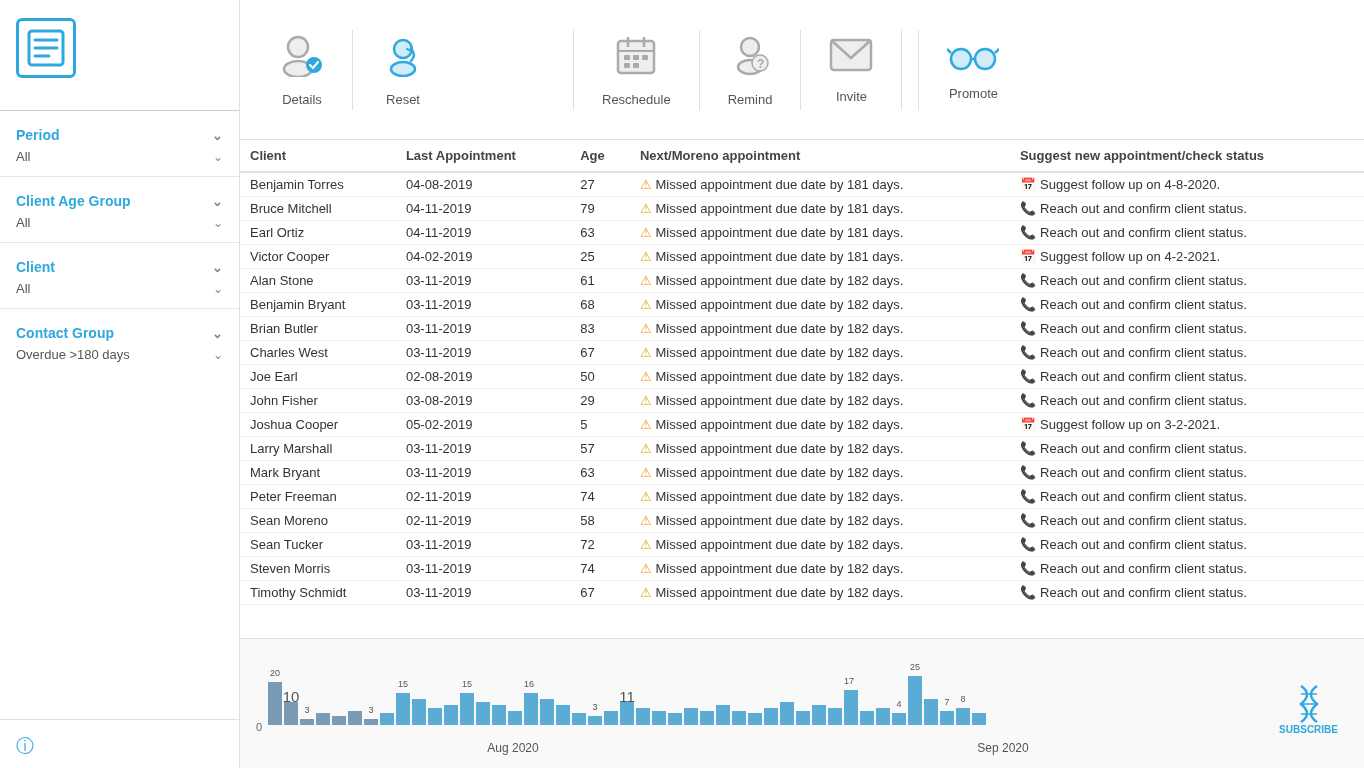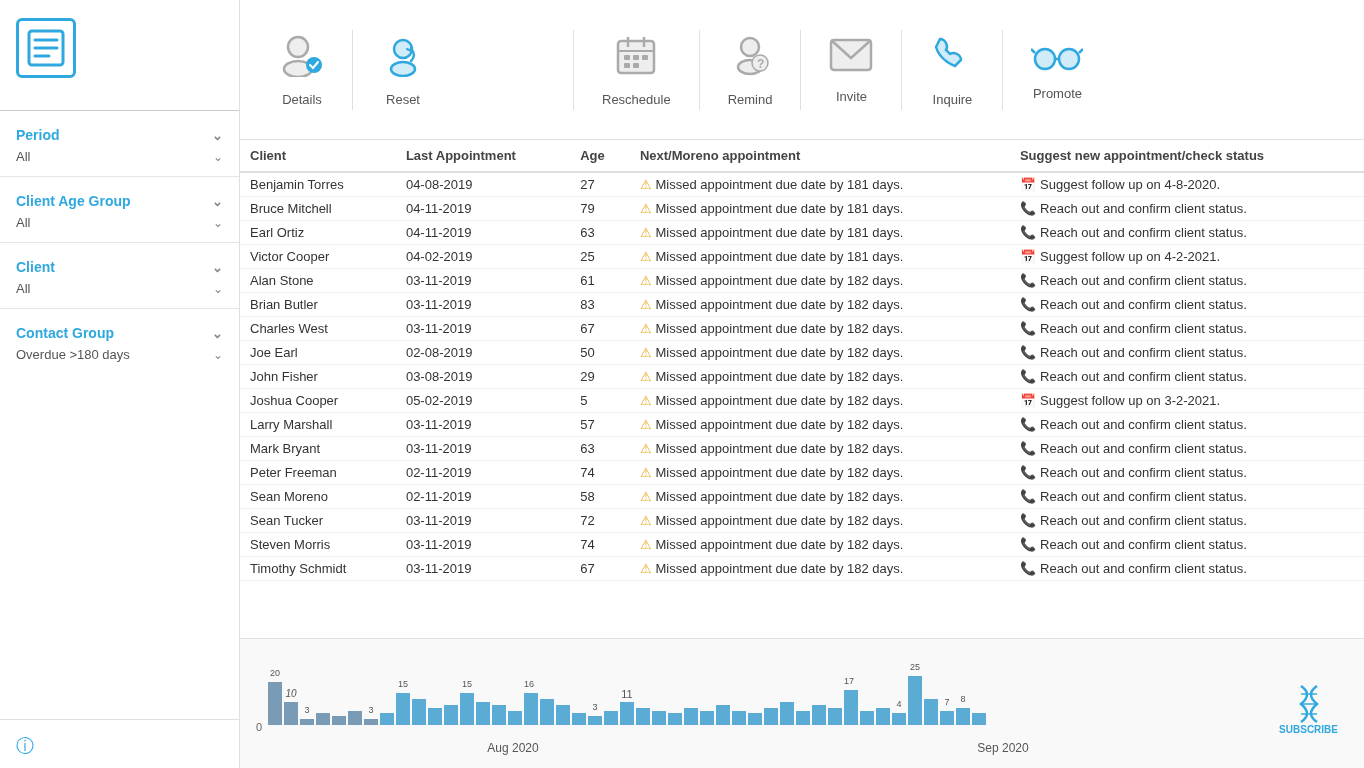--- a/index.html
+++ b/index.html
@@ -332,28 +332,20 @@
         <svg width="44" height="38" viewBox="0 0 44 38" fill="none">
           <rect x="2" y="4" width="40" height="30" rx="3" stroke="#aaa" stroke-width="2.5" fill="#eee"></rect>
           <polyline points="2,4 22,22 42,4" stroke="#aaa" stroke-width="2.5" fill="none"></polyline>
         </svg>
       </div>
       <span class="toolbar-label">Invite</span>
     </div>
 
     <div class="toolbar-divider"></div>
 
-    <div class="toolbar-item">
-      <div class="toolbar-icon">
-        <svg width="44" height="44" viewBox="0 0 44 44" fill="none">
-          <path d="M10 6 C10 6 14 6 16 10 C18 14 16 17 16 17 L20 21 C20 21 23 19 27 21 C31 23 31 27 31 27 L25 33 C25 33 10 28 6 14 Z" stroke="#2fa8e0" stroke-width="2.5" fill="#d0ecf8"></path>
-        </svg>
-      </div>
-      <span class="toolbar-label">Inquire</span>
-    </div>
 
     <div class="toolbar-divider"></div>
 
     <div class="toolbar-item">
       <div class="toolbar-icon">
         <svg width="52" height="28" viewBox="0 0 52 28" fill="none">
           <circle cx="14" cy="16" r="10" stroke="#2fa8e0" stroke-width="2.5" fill="#d0ecf8"></circle>
           <circle cx="38" cy="16" r="10" stroke="#2fa8e0" stroke-width="2.5" fill="#d0ecf8"></circle>
           <line x1="24" y1="16" x2="28" y2="16" stroke="#2fa8e0" stroke-width="2.5"></line>
           <line x1="4" y1="10" x2="0" y2="6" stroke="#2fa8e0" stroke-width="2.5"></line>
@@ -405,20 +397,27 @@
       <td><span style="color:#c0392b;margin-right:4px;">📅</span>Suggest follow up on 4-2-2021.</td>
     </tr>
           <tr>
       <td>Alan Stone</td>
       <td>03-11-2019</td>
       <td>61</td>
       <td><span class="warn-icon">⚠</span>Missed appointment due date by 182 days.</td>
       <td><span style="color:#c0392b;margin-right:4px;">📞</span>Reach out and confirm client status.</td>
     </tr>
           <tr>
+      <td>Benjamin Bryant</td>
+      <td>03-11-2019</td>
+      <td>68</td>
+      <td><span class="warn-icon">⚠</span>Missed appointment due date by 182 days.</td>
+      <td><span style="color:#c0392b;margin-right:4px;">📞</span>Reach out and confirm client status.</td>
+    </tr>
+          <tr>
       <td>Brian Butler</td>
       <td>03-11-2019</td>
       <td>83</td>
       <td><span class="warn-icon">⚠</span>Missed appointment due date by 182 days.</td>
       <td><span style="color:#c0392b;margin-right:4px;">📞</span>Reach out and confirm client status.</td>
     </tr>
           <tr>
       <td>Charles West</td>
       <td>03-11-2019</td>
       <td>67</td>
@@ -501,21 +500,21 @@
 
   <div id="chart-area">
     <div style="position:relative; height:90px;">
       <span style="position:absolute;left:0;bottom:2px;font-size:11px;color:#666;">0</span>
       <div id="chart-container" style="margin-left:12px; height:80px; display:flex; align-items:flex-end; gap:2px; overflow:hidden; position:relative; width:calc(100% - 90px);">
       <div style="display: flex; flex-direction: column; align-items: center; position: relative; flex-shrink: 0;">
             <span style="position: absolute; top: -14px; font-size: 9px; color: rgb(85, 85, 85);">20</span>
             <div style="width: 14px; height: 43.2px; background: rgb(122, 155, 181); cursor: pointer;"></div>
           </div>
           <div style="display: flex; flex-direction: column; align-items: center; position: relative; flex-shrink: 0;">
-            <span style="position: absolute; top: -14px; font-size: 10px; color: rgb(85, 85, 85); font-style: italic;">10</span>
+            <span style="position: absolute; top: -14px; font-size: 15px; color: rgb(85, 85, 85);">10</span>
             <div style="width: 14px; height: 23.04px; background: rgb(122, 155, 181); cursor: pointer;"></div>
           </div>
           <div style="display: flex; flex-direction: column; align-items: center; position: relative; flex-shrink: 0;">
             <span style="position: absolute; top: -14px; font-size: 9px; color: rgb(85, 85, 85);">3</span>
             <div style="width: 14px; height: 5.76px; background: rgb(122, 155, 181); cursor: pointer;"></div>
           </div>
           <div style="display: flex; flex-direction: column; align-items: center; position: relative; flex-shrink: 0;">
             <div style="width: 14px; height: 11.52px; background: rgb(122, 155, 181); cursor: pointer;"></div>
           </div>
           <div style="display: flex; flex-direction: column; align-items: center; position: relative; flex-shrink: 0;">
@@ -571,21 +570,21 @@
             <div style="width: 14px; height: 11.52px; background: rgb(91, 172, 212); cursor: pointer;"></div>
           </div>
           <div style="display: flex; flex-direction: column; align-items: center; position: relative; flex-shrink: 0;">
             <span style="position: absolute; top: -14px; font-size: 9px; color: rgb(85, 85, 85);">3</span>
             <div style="width: 14px; height: 8.64px; background: rgb(91, 172, 212); cursor: pointer;"></div>
           </div>
           <div style="display: flex; flex-direction: column; align-items: center; position: relative; flex-shrink: 0;">
             <div style="width: 14px; height: 14.4px; background: rgb(91, 172, 212); cursor: pointer;"></div>
           </div>
           <div style="display: flex; flex-direction: column; align-items: center; position: relative; flex-shrink: 0;">
-            <span style="position: absolute; top: -14px; font-size: 11px; color: rgb(85, 85, 85);">11</span>
+            <span style="position: absolute; top: -14px; font-size: 15px; color: rgb(85, 85, 85);">11</span>
             <div style="width: 14px; height: 23.04px; background: rgb(91, 172, 212); cursor: pointer;"></div>
           </div>
           <div style="display: flex; flex-direction: column; align-items: center; position: relative; flex-shrink: 0;">
             <div style="width: 14px; height: 17.28px; background: rgb(91, 172, 212); cursor: pointer;"></div>
           </div>
           <div style="display: flex; flex-direction: column; align-items: center; position: relative; flex-shrink: 0;">
             <div style="width: 14px; height: 14.4px; background: rgb(91, 172, 212); cursor: pointer;"></div>
           </div>
           <div style="display: flex; flex-direction: column; align-items: center; position: relative; flex-shrink: 0;">
             <div style="width: 14px; height: 11.52px; background: rgb(91, 172, 212); cursor: pointer;"></div>

